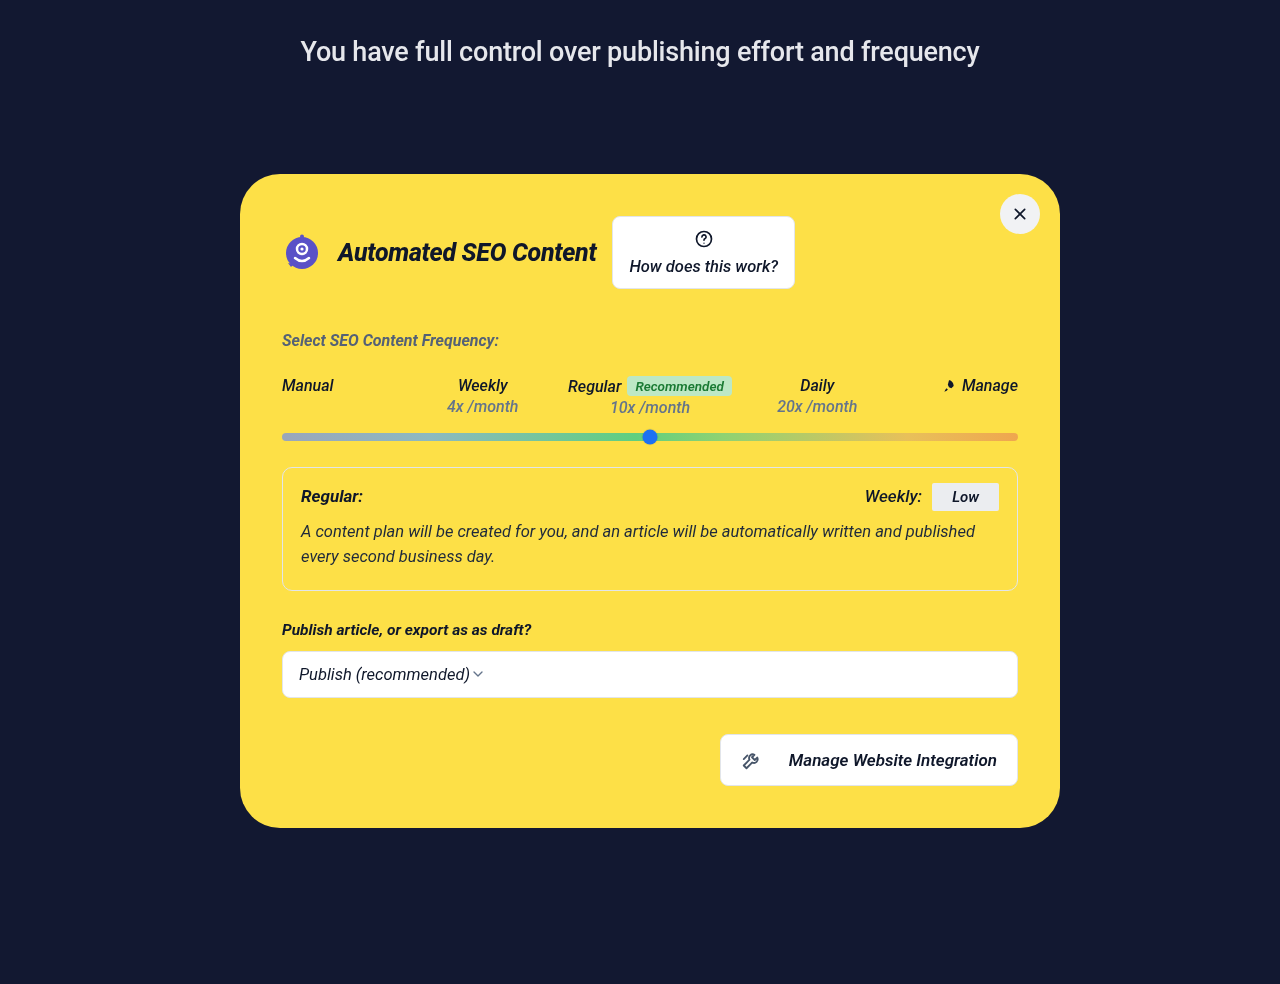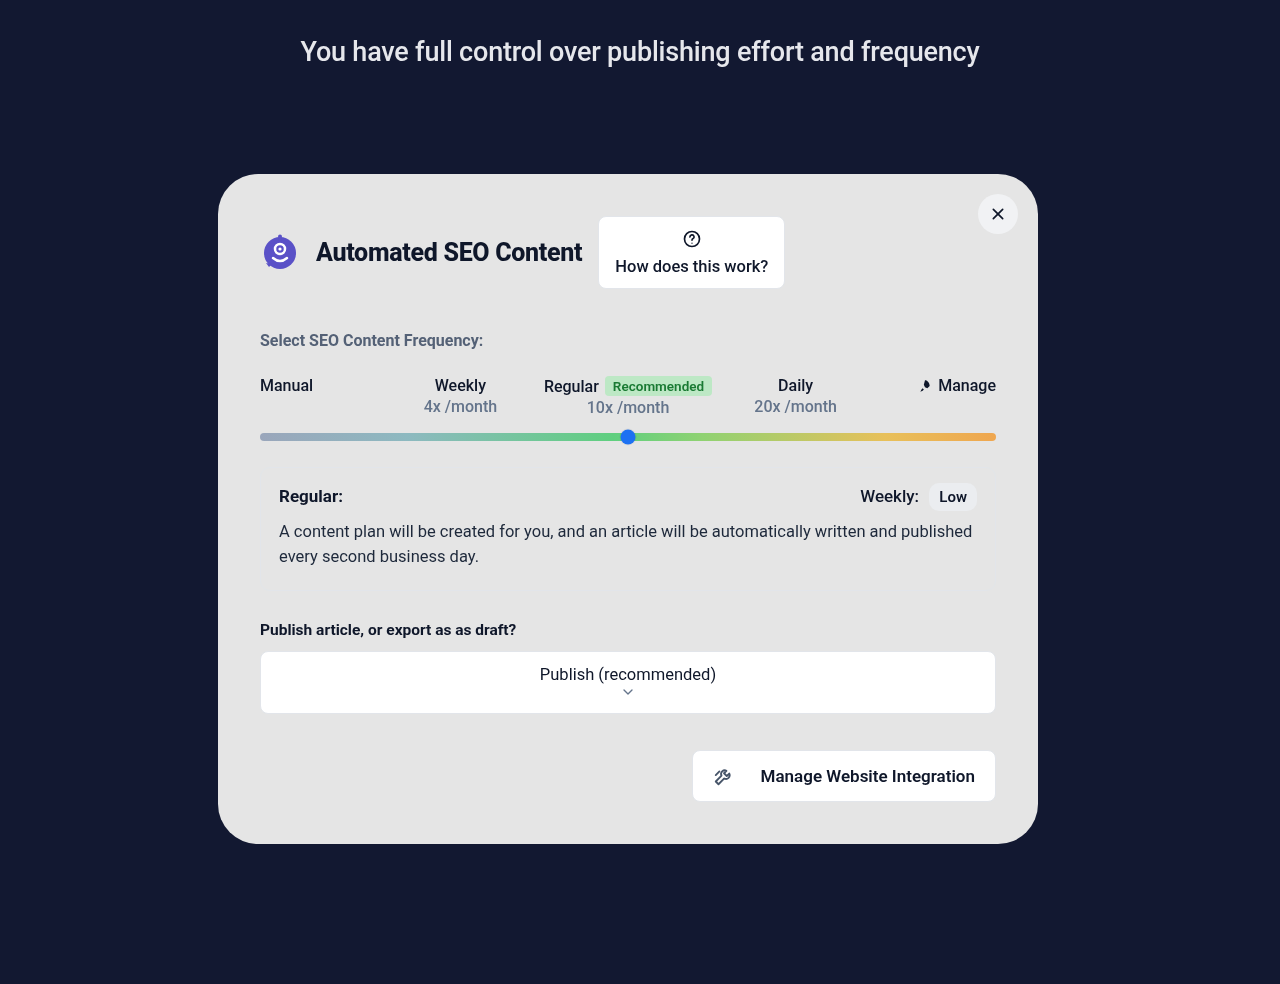--- a/index.html
+++ b/index.html
@@ -15,26 +15,27 @@
   .page-title {
     color: #e6e7ec;
     font-size: 27px;
     font-weight: 500;
     text-align: center;
     padding-top: 36px;
     letter-spacing: -0.2px;
   }
   .card {
     position: absolute;
-    left: 218px;
+    left: 240px;
     top: 174px;
     width: 820px;
-    background: #e5e5e5;
+    background: #fde047;
     border-radius: 40px;
     padding: 42px 42px 42px 42px;
+    font-style: italic;
   }
   .close-btn {
     position: absolute;
     top: 20px;
     right: 20px;
     width: 40px;
     height: 40px;
     border-radius: 50%;
     background: #f1f2f4;
     display: flex;
@@ -139,22 +140,22 @@
     align-items: center;
     font-size: 17px;
   }
   .info-head .name { font-weight: 700; color:#0f172a; }
   .info-head .eff-label { color:#0f172a; font-weight:500; margin-right:6px;}
   .effort-chip {
     background: #ebedf0;
     color: #0f172a;
     font-weight: 600;
     font-size: 15px;
-    padding: 5px 10px;
-    border-radius: 10px;
+    padding: 5px 20px;
+    border-radius: 2px;
   }
   .info-desc {
     margin-top: 14px;
     color: #1e293b;
     font-size: 16.5px;
     line-height: 1.5;
   }
   .q-label {
     font-size: 15.5px;
     font-weight: 700;
@@ -165,21 +166,20 @@
     margin-top: 12px;
     border: 1px solid #e2e5ea;
     border-radius: 8px;
     padding: 13px 16px;
     display:flex;
     align-items:center;
     font-size: 16.5px;
     color:#0f172a;
     cursor:pointer;
     background:#fff;
-    flex-direction:column;
   }
   .actions {
     display:flex;
     justify-content:flex-end;
     margin-top: 36px;
   }
   .manage-btn {
     display:inline-flex;
     align-items:center;
     gap:26px;

